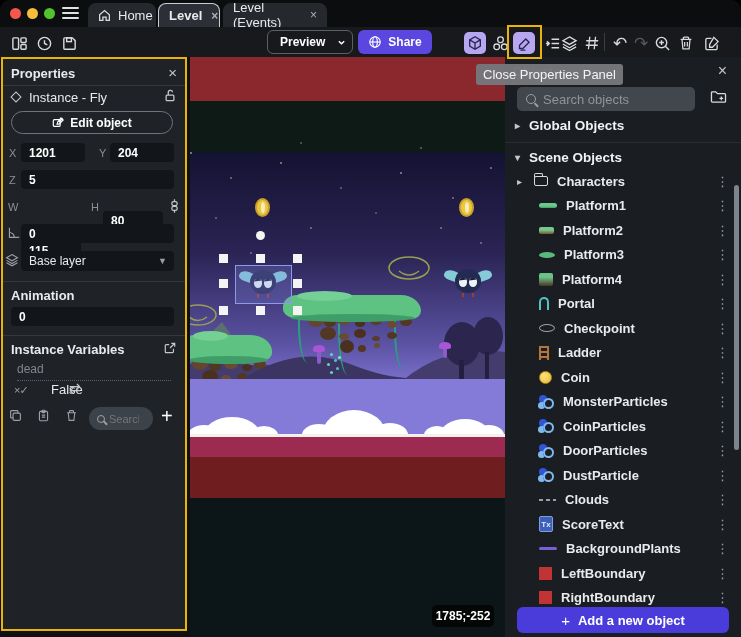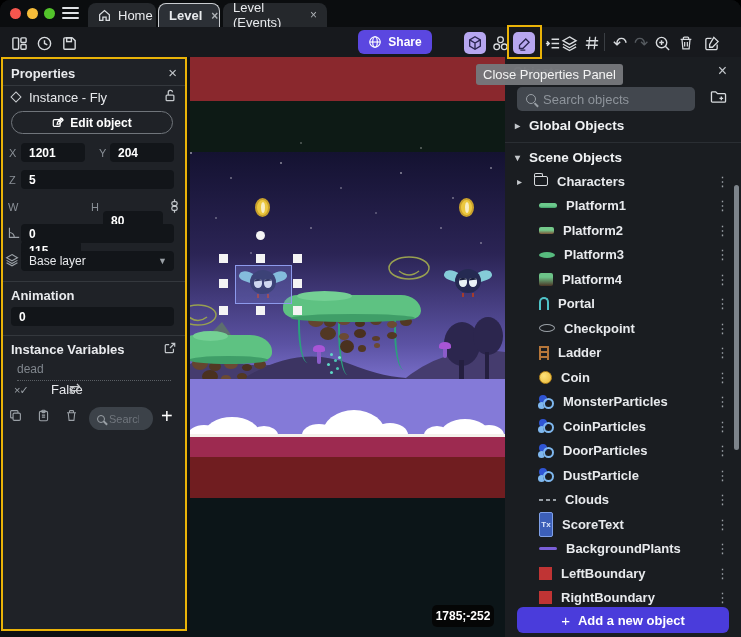--- a/index.html
+++ b/index.html
@@ -161,21 +161,21 @@
   .t-portal { width:10px; height:13px; border:2px solid #4fc3c7; border-bottom:none; border-radius:6px 6px 0 0; }
   .t-checkpoint { width:16px; height:8px; border:1.5px solid #9aa0a6; border-radius:50%; }
   .t-ladder { width:10px; height:14px; border-left:2px solid #b5763a; border-right:2px solid #b5763a;
               background:repeating-linear-gradient(#b5763a 0 2px, transparent 2px 5px); }
   .t-coin { width:13px; height:13px; background:radial-gradient(circle at 35% 35%, #ffe37a, #e9b93a); border:1px solid #bd8b1d; border-radius:50%; }
   .t-particles { width:15px; height:14px; position:relative; }
   .t-particles::before { content:''; position:absolute; left:0; top:0; width:8px; height:8px; border-radius:50%; background:#2f55d4; }
   .t-particles::after { content:''; position:absolute; right:0; bottom:0; width:7px; height:7px; border-radius:50%;
                         border:2px solid #7fb8ef; box-shadow:-7px 2px 0 -2px #7fb8ef; }
   .t-clouds { width:17px; height:2px; background:repeating-linear-gradient(90deg,#9aa0a6 0 4px, transparent 4px 7px); }
-  .t-scoretext { width:14px; height:25px; background:#3c5fb8; border:1px solid #7fa0e8; border-radius:2px;
+  .t-scoretext { width:14px; height:16px; background:#3c5fb8; border:1px solid #7fa0e8; border-radius:2px;
                  color:#dce7fb; font-size:8px; font-weight:700; }
   .t-plants { width:18px; height:3px; background:#7a5fd8; border-radius:2px; }
   .t-boundary { width:13px; height:13px; background:#c03434; }
   .o-scroll { position:absolute; right:2px; top:128px; width:5px; height:265px; background:#7d848b; border-radius:3px; }
   .btn-add { position:absolute; left:12px; top:550px; width:212px; height:26px; background:#4a3cdb; border:none;
              border-radius:6px; color:#fff; font-size:13px; font-weight:700; display:flex; align-items:center;
              justify-content:center; gap:8px; cursor:pointer; z-index:16; }
   .btn-add .pl { font-size:15px; font-weight:400; }
   
   .tooltip { position:absolute; left:476px; top:64px; background:rgba(118,120,124,.96); color:#f4f4f4;
@@ -226,20 +226,32 @@
           <path d="M9 5.5 V9 L12 10.5"></path>
         </svg>
     </span>
     <span class="tbico" style="left:58px">
       <svg width="17" height="17" viewBox="0 0 18 18" fill="none" stroke="currentColor" stroke-width="1.5">
           <path d="M3 4 a1 1 0 0 1 1-1 H12 L15 6 V14 a1 1 0 0 1 -1 1 H4 a1 1 0 0 1 -1 -1 Z"></path>
           <rect x="6" y="3" width="5" height="4"></rect>
         </svg>
     </span>
 
+    <div class="btn-preview">
+      <svg style="margin-left:8px" width="12" height="12" viewBox="0 0 14 14" fill="none" stroke="#fff" stroke-width="1.5">
+          <path d="M3 2 L11 7 3 12 Z" stroke-linejoin="round"></path>
+        </svg>
+      <span class="lbl">Preview</span>
+      <span class="sep"></span>
+      <span class="chev">
+        <svg width="9" height="9" viewBox="0 0 10 10" fill="none" stroke="#fff" stroke-width="1.6">
+            <path d="M2 3.5 5 6.5 8 3.5"></path>
+          </svg>
+      </span>
+    </div>
     <button class="btn-share">
       <svg width="14" height="14" viewBox="0 0 16 16" fill="none" stroke="#fff" stroke-width="1.3">
           <circle cx="8" cy="8" r="6"></circle>
           <ellipse cx="8" cy="8" rx="2.6" ry="6"></ellipse>
           <path d="M2 8 H14"></path>
         </svg>
       <span>Share</span>
     </button>
 
     <span class="tbico hl" style="left:464px">

